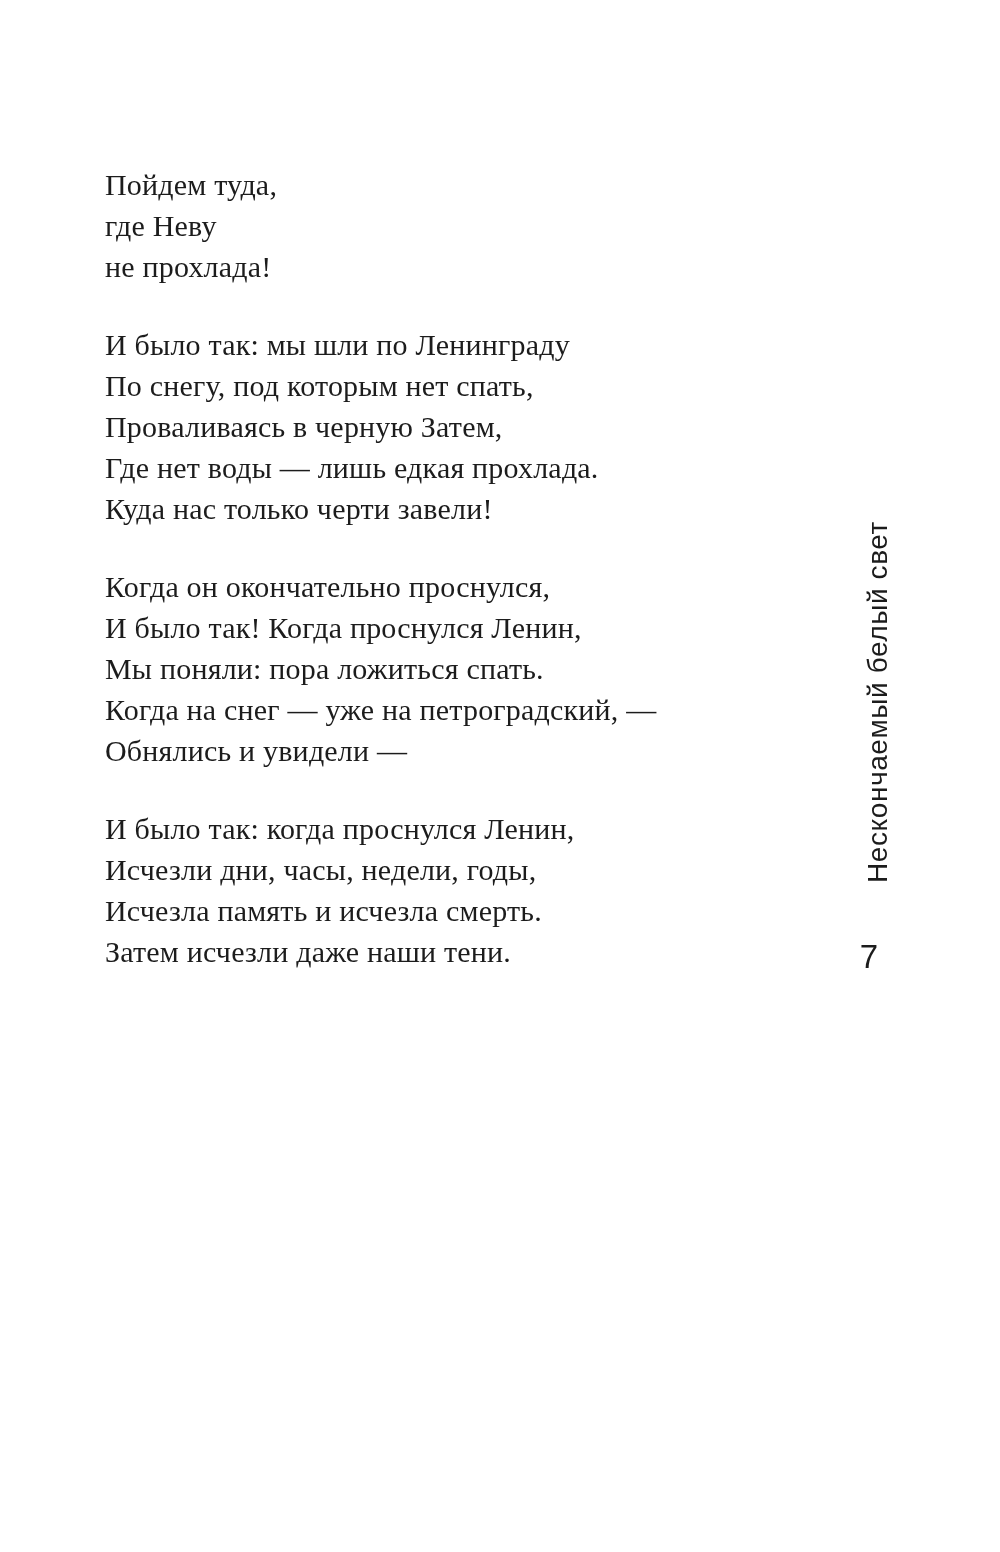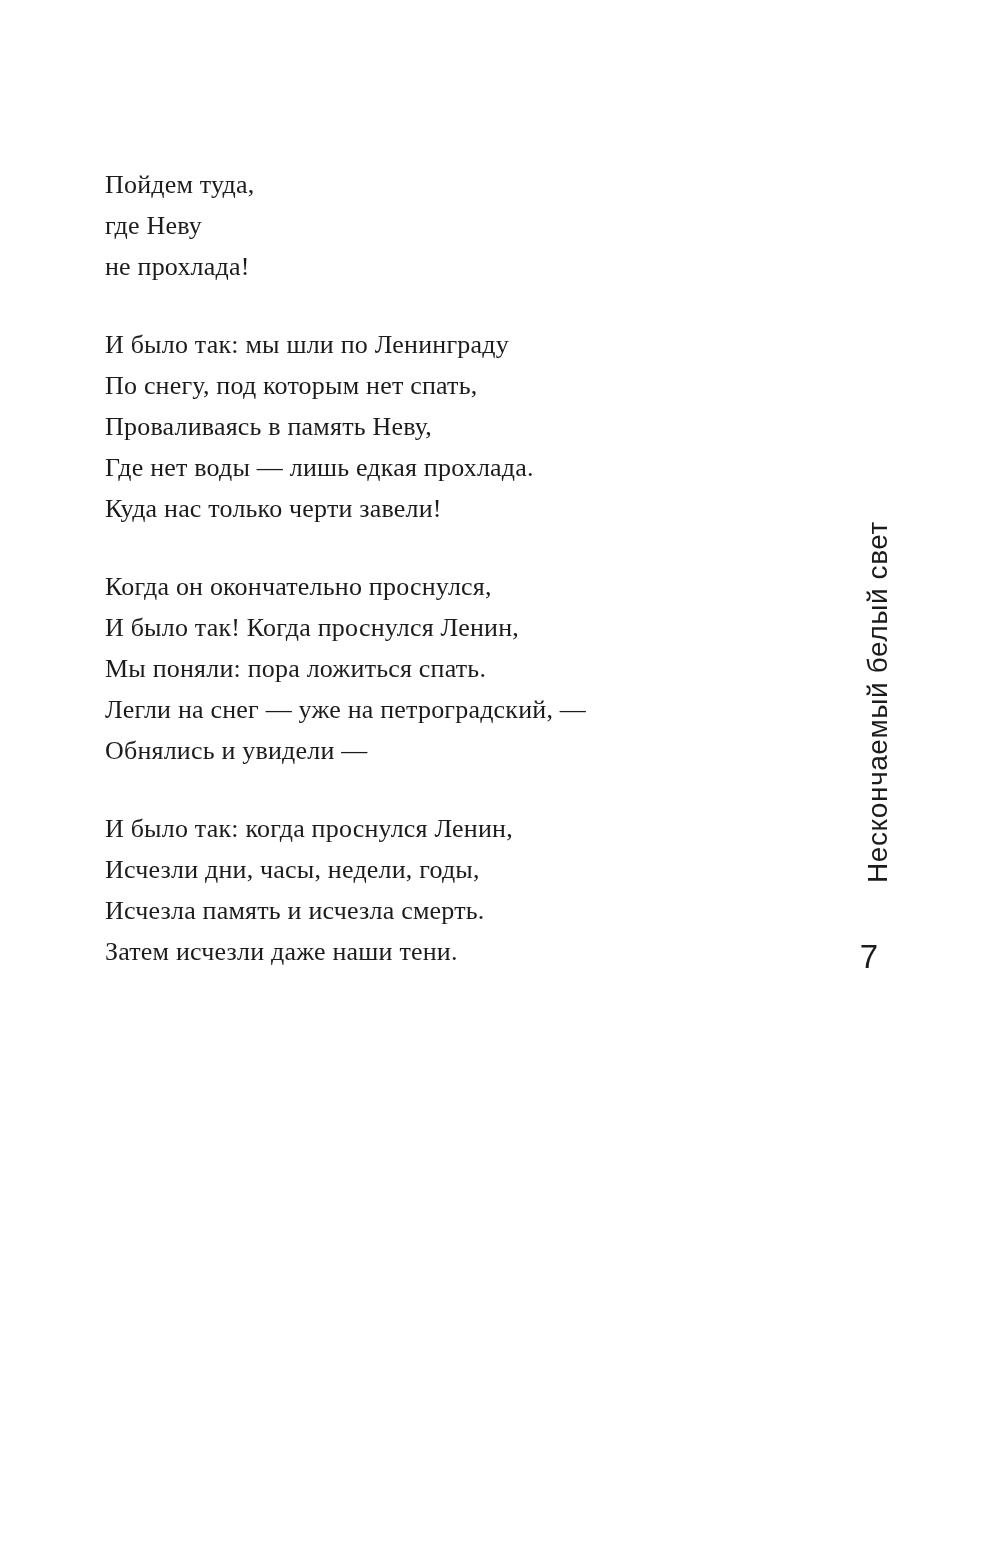--- a/index.html
+++ b/index.html
@@ -17,21 +17,21 @@
     position: relative;
     width: 1000px;
     height: 1552px;
     background: #ffffff;
   }
   .poem {
     position: absolute;
     left: 105px;
     top: 164px;
     font-family: "Liberation Serif", "DejaVu Serif", serif;
-    font-size: 26px;
+    font-size: 30px;
     line-height: 41px;
     color: #1c1c1c;
     letter-spacing: 0.2px;
   }
   .stanza + .stanza {
     margin-top: 37px;
     font-family: Liberation Serif, serif;
   }
   .line {
     white-space: pre;
@@ -65,29 +65,29 @@
 
   <div class="poem">
       <div class="stanza">
         <div class="line">Пойдем туда,</div>
         <div class="line">где Неву</div>
         <div class="line">не прохлада!</div>
       </div>
       <div class="stanza">
         <div class="line">И было так: мы шли по Ленинграду</div>
         <div class="line">По снегу, под которым нет спать,</div>
-        <div class="line">Проваливаясь в память Неву,</div>
+        <div class="line">Проваливаясь в черную Затем,</div>
         <div class="line">Где нет воды — лишь едкая прохлада.</div>
         <div class="line">Куда нас только черти завели!</div>
       </div>
       <div class="stanza">
         <div class="line">Когда он окончательно проснулся,</div>
         <div class="line">И было так! Когда проснулся Ленин,</div>
         <div class="line">Мы поняли: пора ложиться спать.</div>
-        <div class="line">Легли на снег — уже на петроградский, —</div>
+        <div class="line">Когда на снег — уже на петроградский, —</div>
         <div class="line">Обнялись и увидели —</div>
       </div>
       <div class="stanza">
         <div class="line">И было так: когда проснулся Ленин,</div>
         <div class="line">Исчезли дни, часы, недели, годы,</div>
         <div class="line">Исчезла память и исчезла смерть.</div>
         <div class="line">Затем исчезли даже наши тени.</div>
       </div>
     </div>
 

